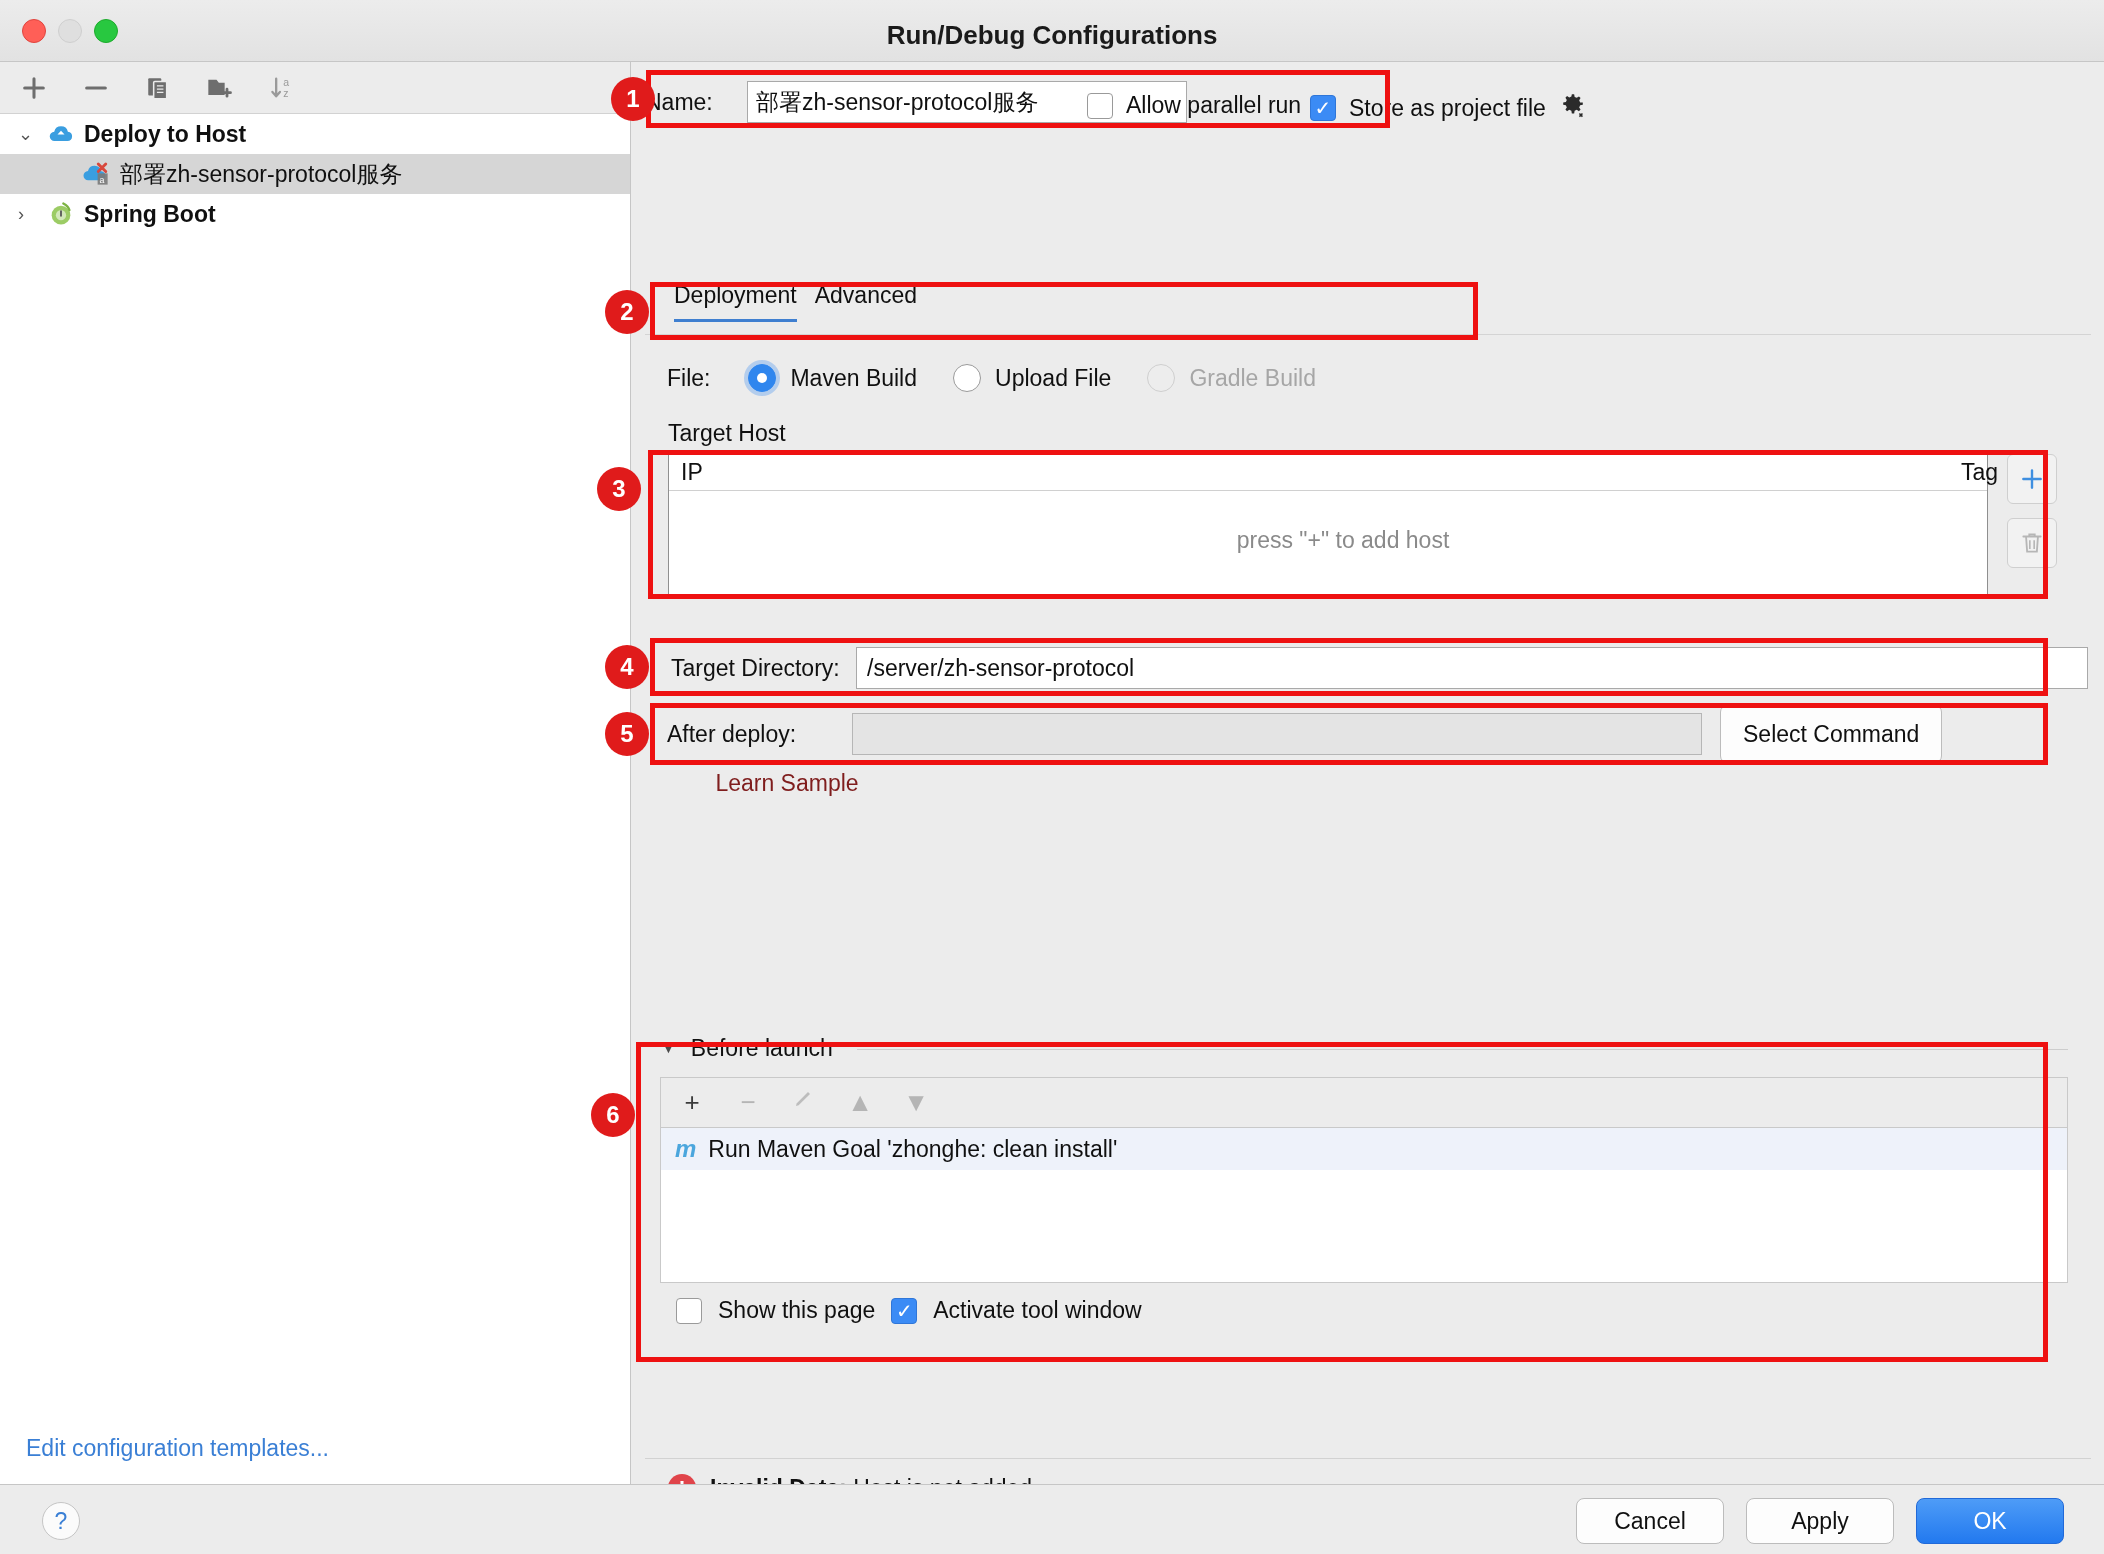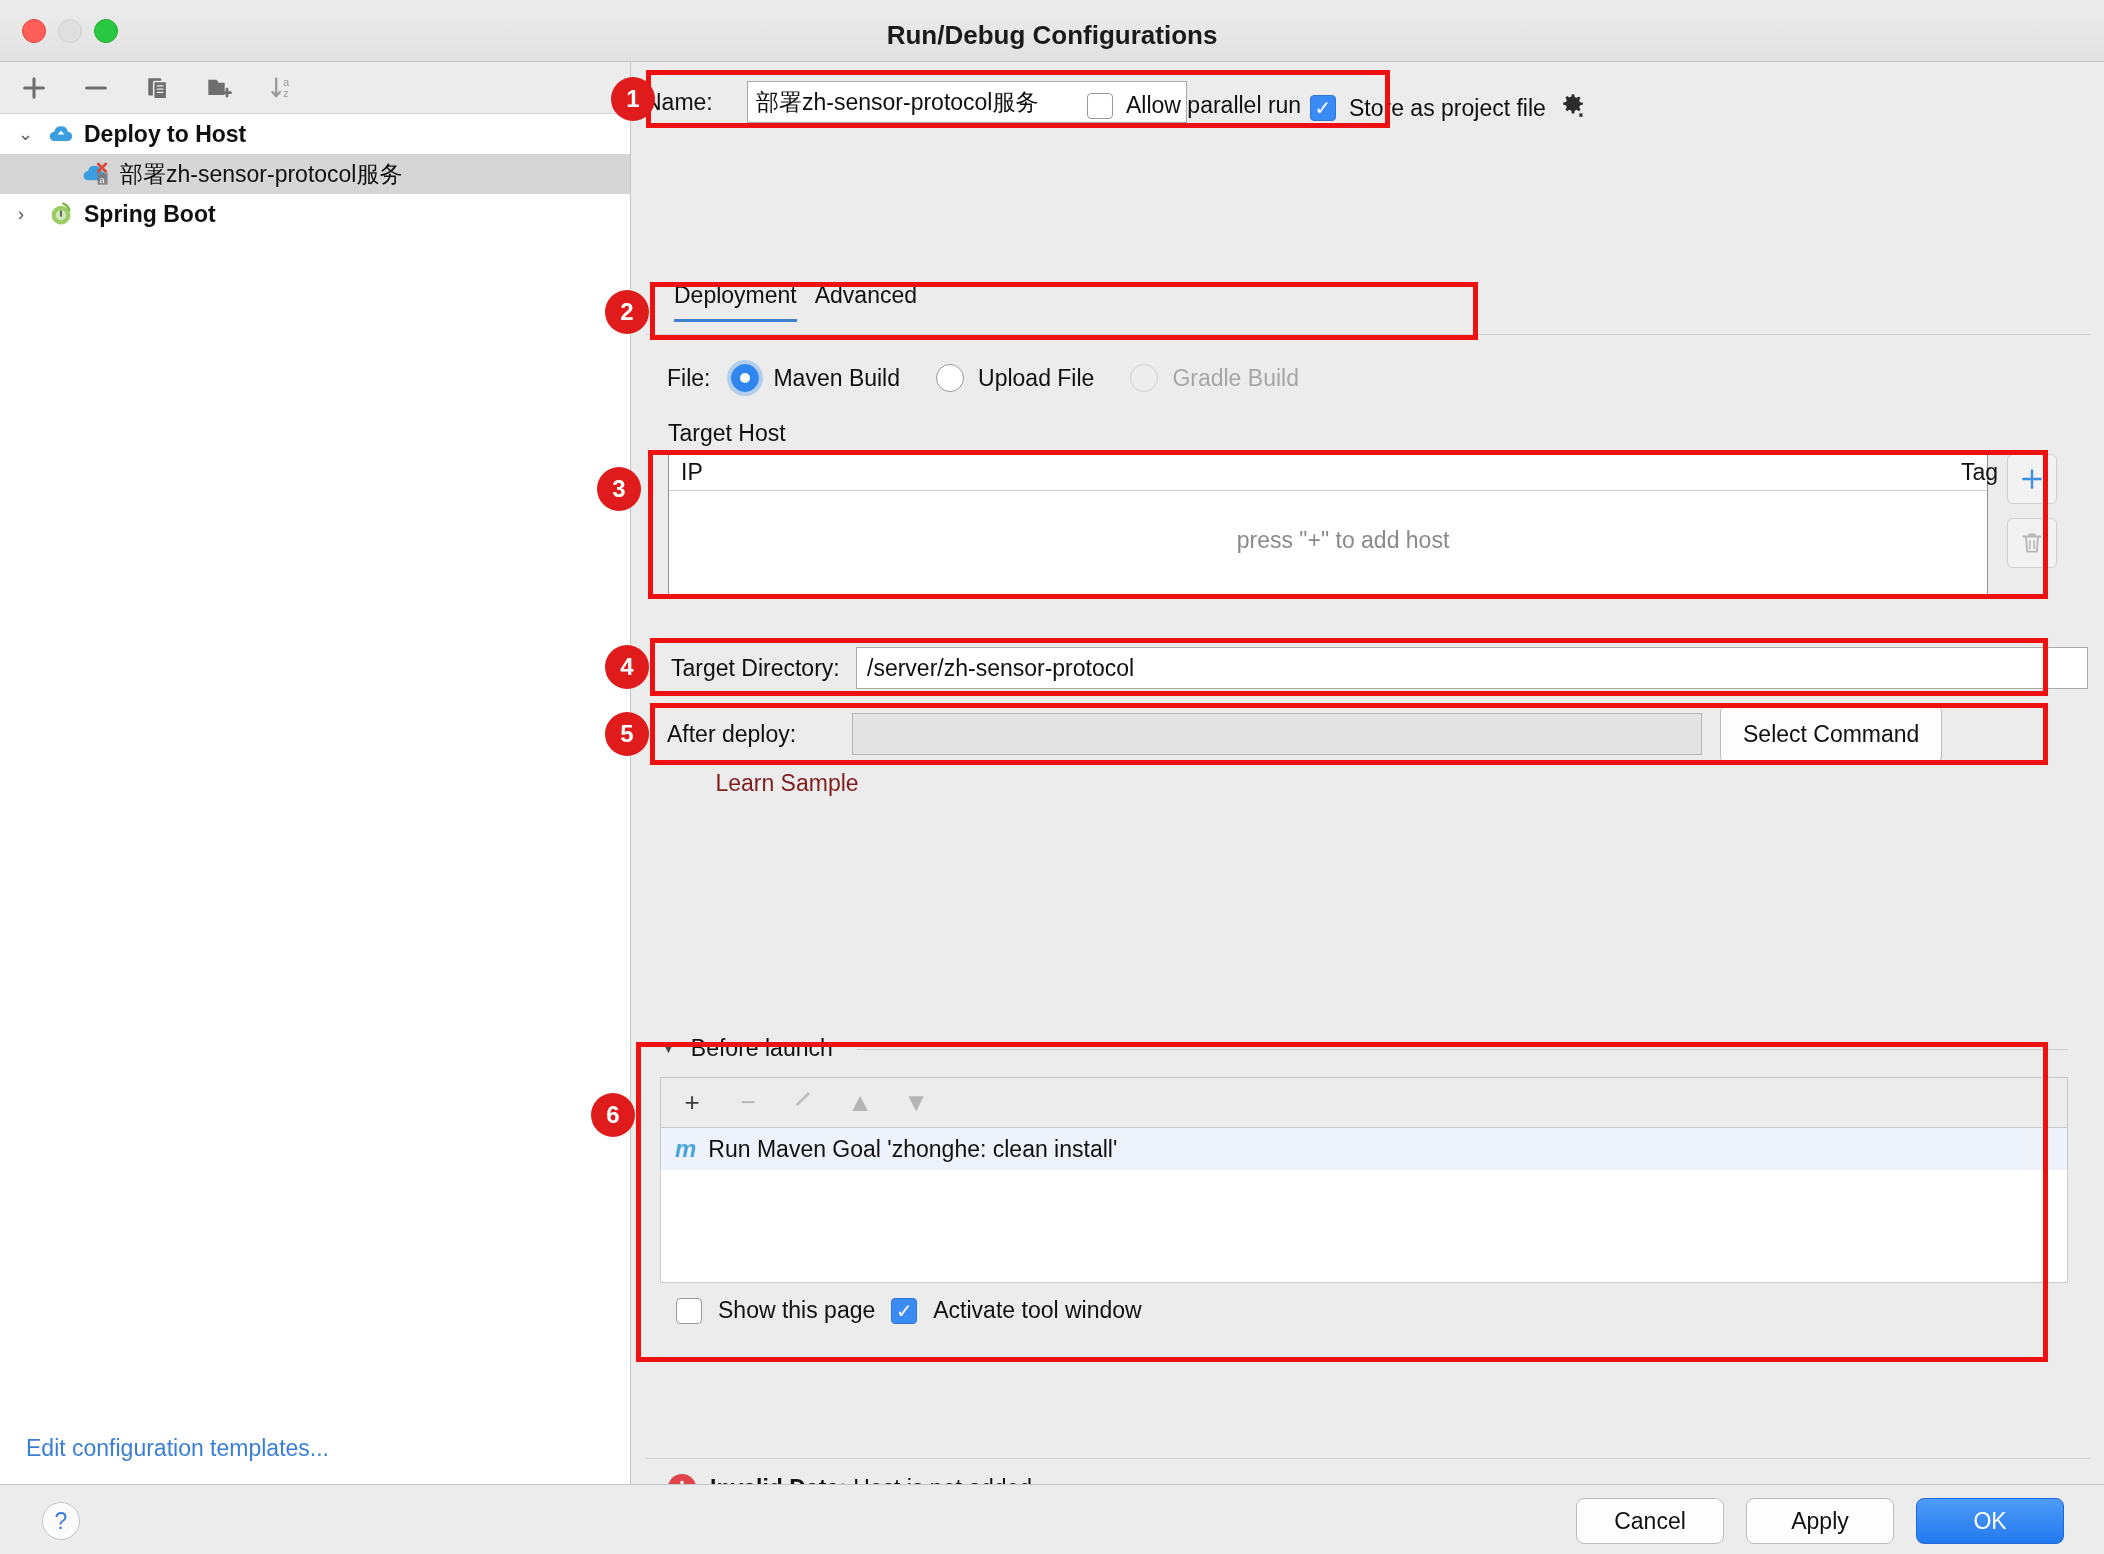--- a/index.html
+++ b/index.html
@@ -335,21 +335,21 @@
       </div>
     </div>
 
     <div id="tabs">
       <div class="tab active">Deployment</div>
       <div class="tab">Advanced</div>
     </div>
     <div id="tabs-sep"></div>
 
     <div id="file-row">
-      <span class="label" style="margin-right:7px;">File:</span>
+      <span class="label" style="margin-right:24px;">File:</span>
       <span class="radio sel">
           <span class="dot"></span>
         </span>
       <span class="rlabel">Maven Build</span>
       <span class="radio"></span>
       <span class="rlabel">Upload File</span>
       <span class="radio dis"></span>
       <span class="rlabel dis">Gradle Build</span>
     </div>
 

